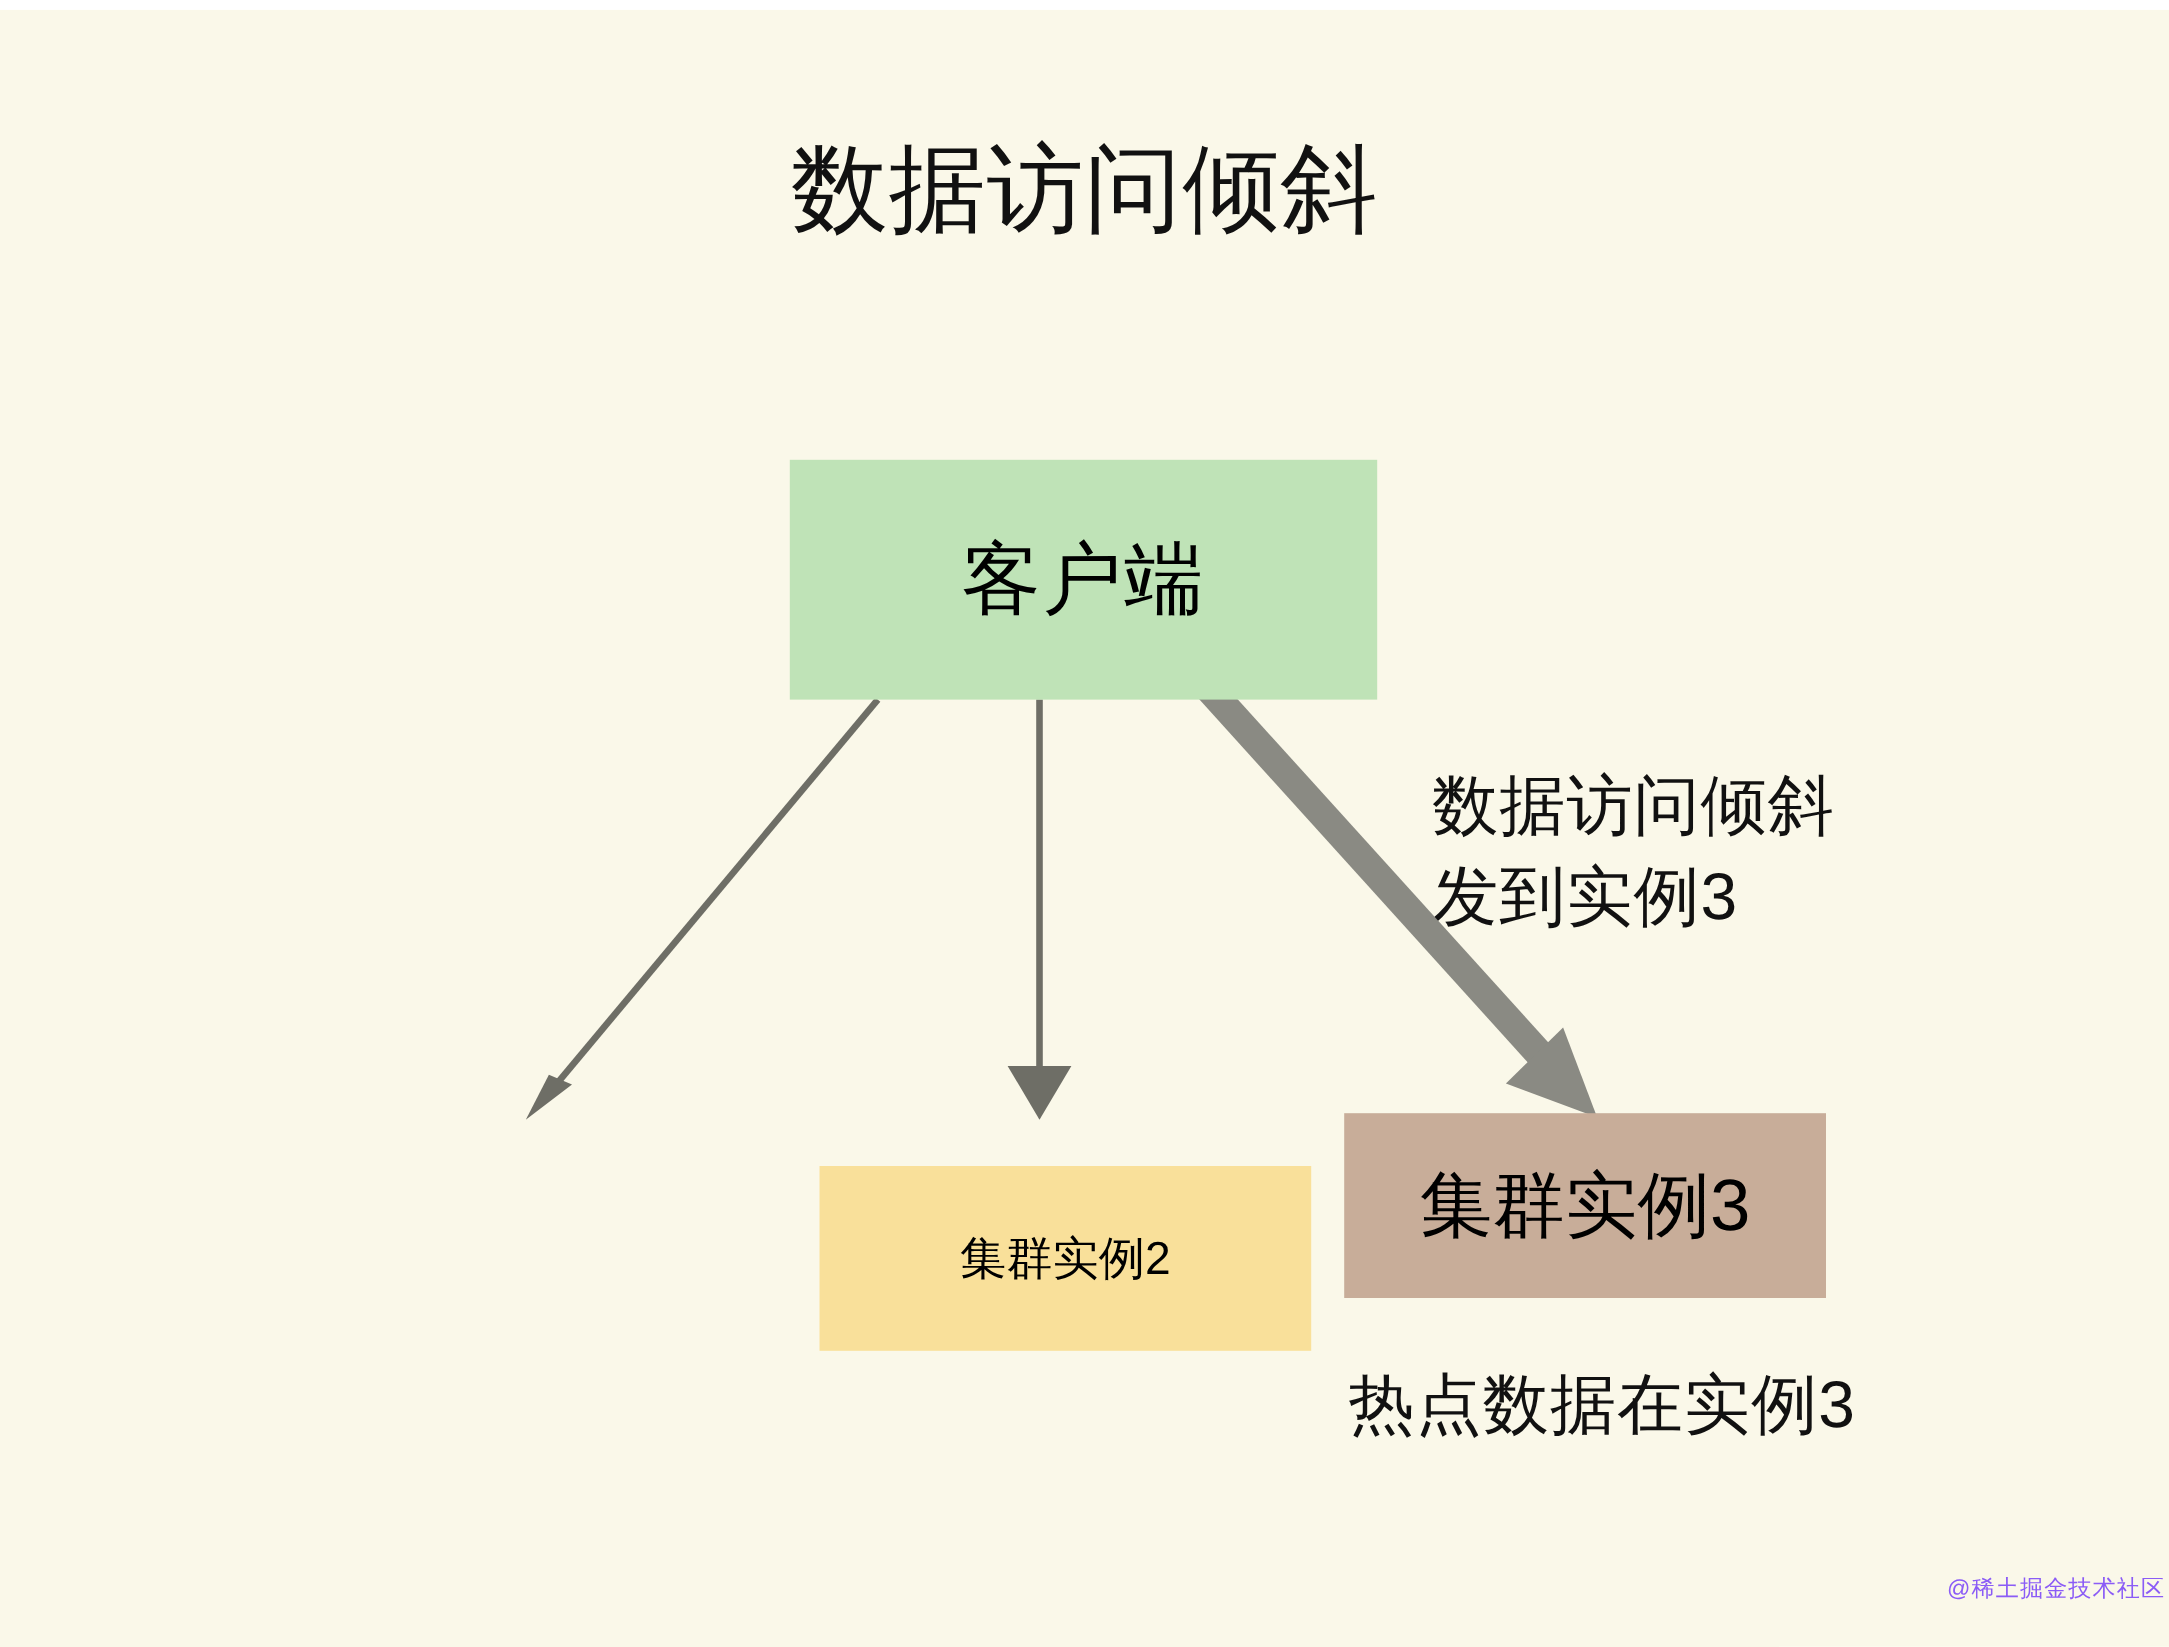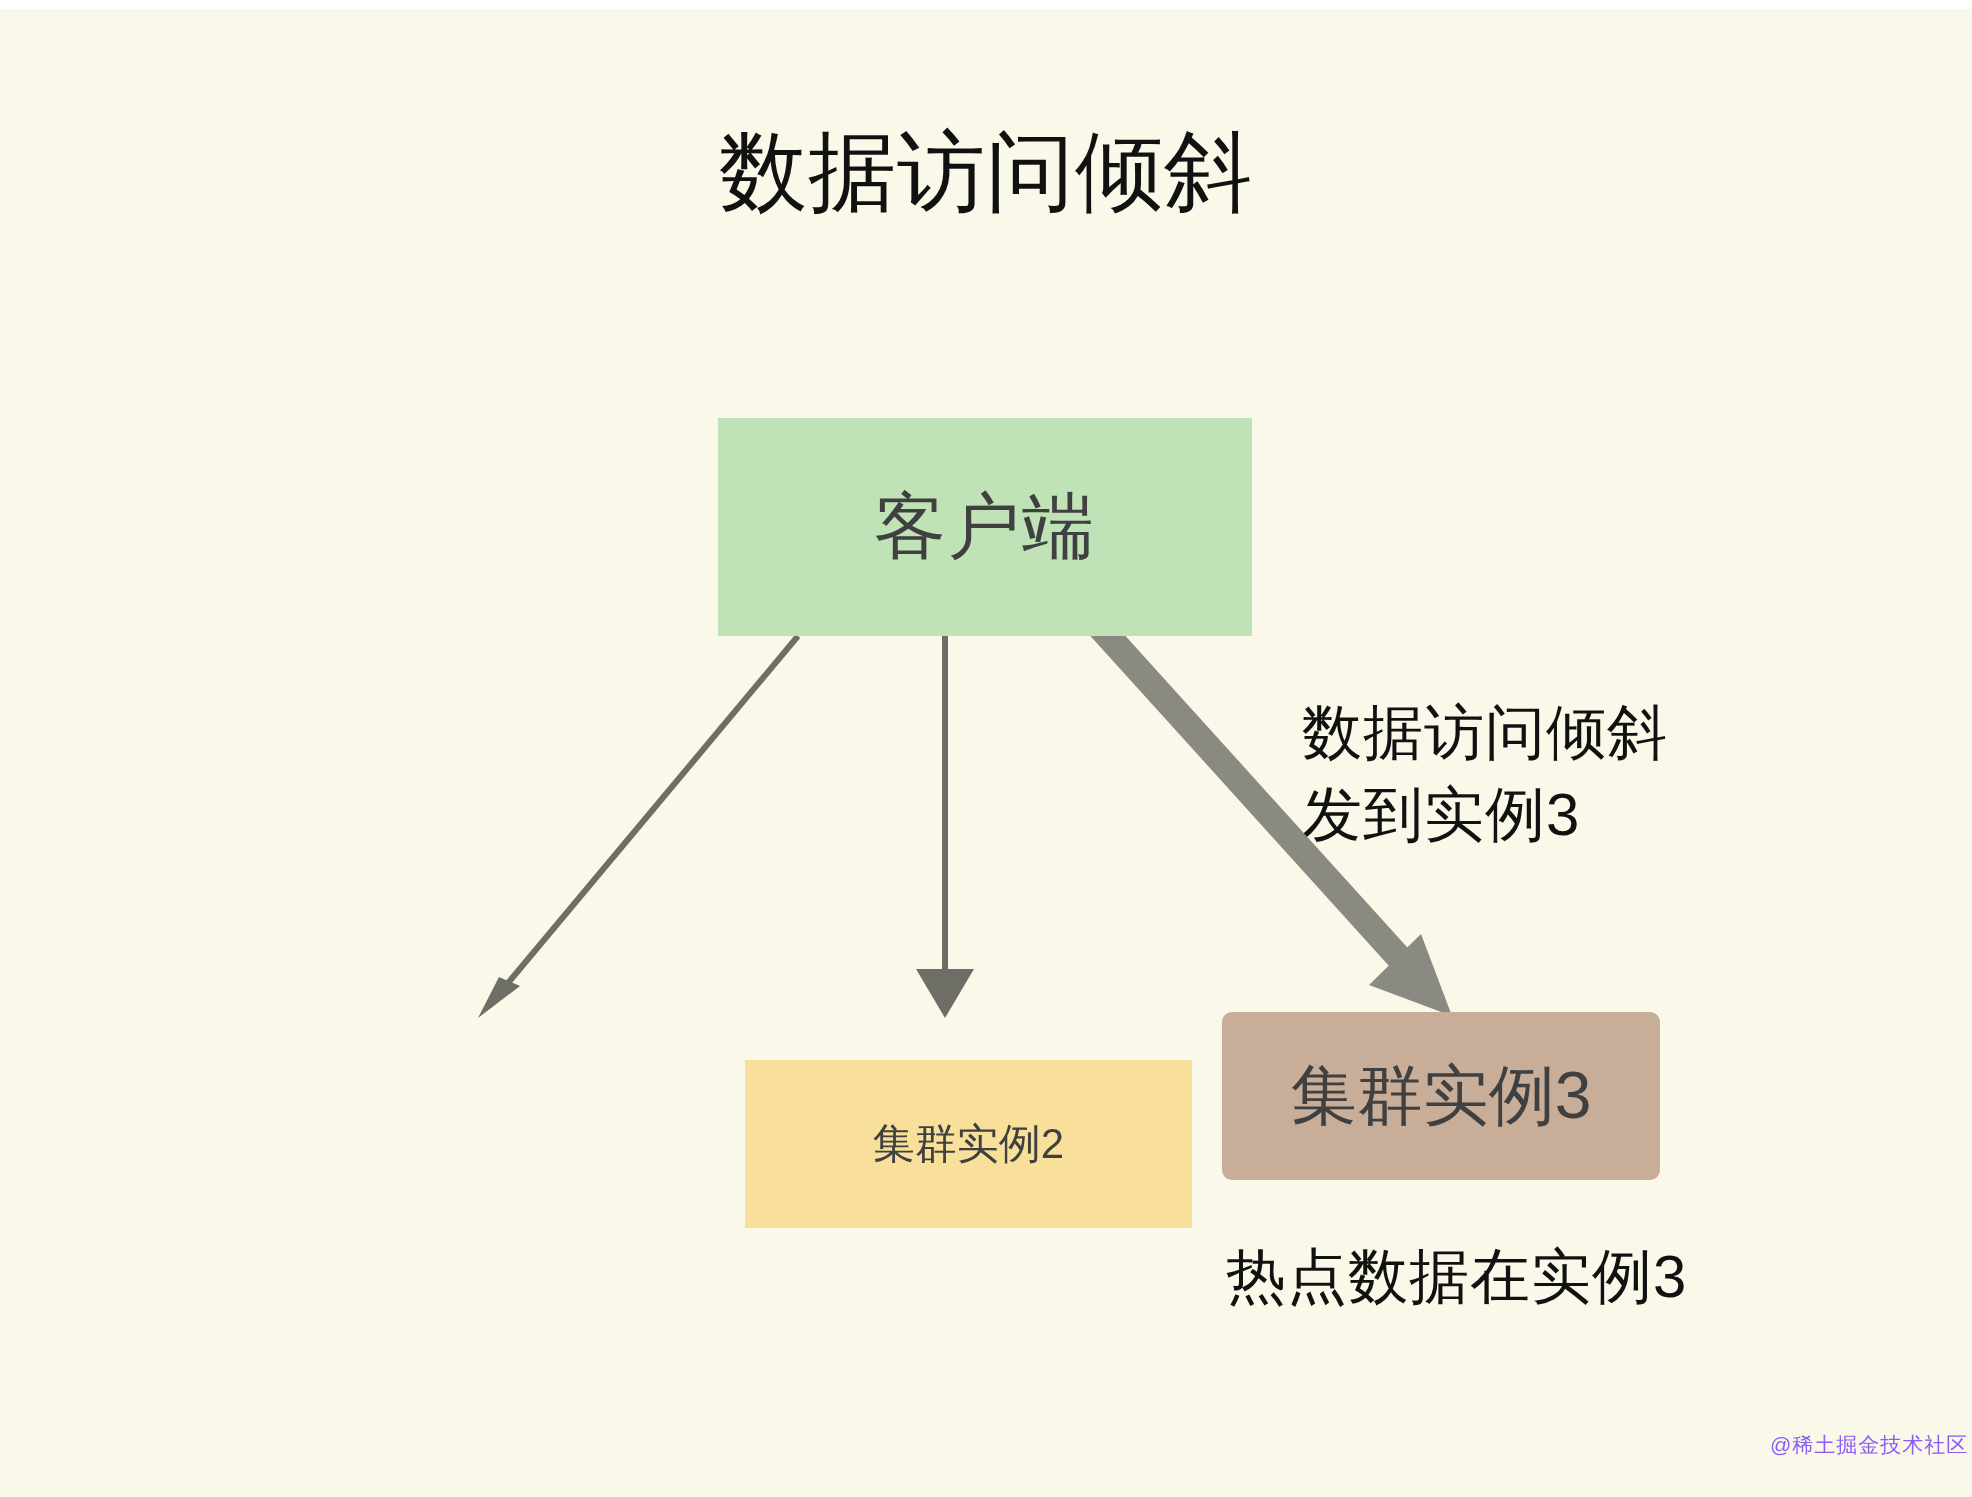--- a/index.html
+++ b/index.html
@@ -43,21 +43,21 @@
     letter-spacing: 1px;
     white-space: nowrap;
   }
 
   
   .node {
     position: absolute;
     display: flex;
     align-items: center;
     justify-content: center;
-    color: #404040;
+    color: #000000;
     font-weight: 400;
     box-sizing: border-box;
     z-index: 3;
   }
   #node-client {
     left: 718px;
     top: 418px;
     width: 534px;
     height: 218px;
     background: #bfe3b7;
@@ -80,21 +80,20 @@
     background: #f9e09a;
     font-size: 42px;
   }
   #node-instance-3 {
     left: 1222px;
     top: 1012px;
     width: 438px;
     height: 168px;
     background: #c8ad99;
     font-size: 66px;
-    border-radius: 10px;
   }
 
   
   #arrow-layer {
     position: absolute;
     left: 0;
     top: 0;
     width: 1972px;
     height: 1497px;
     z-index: 2;

